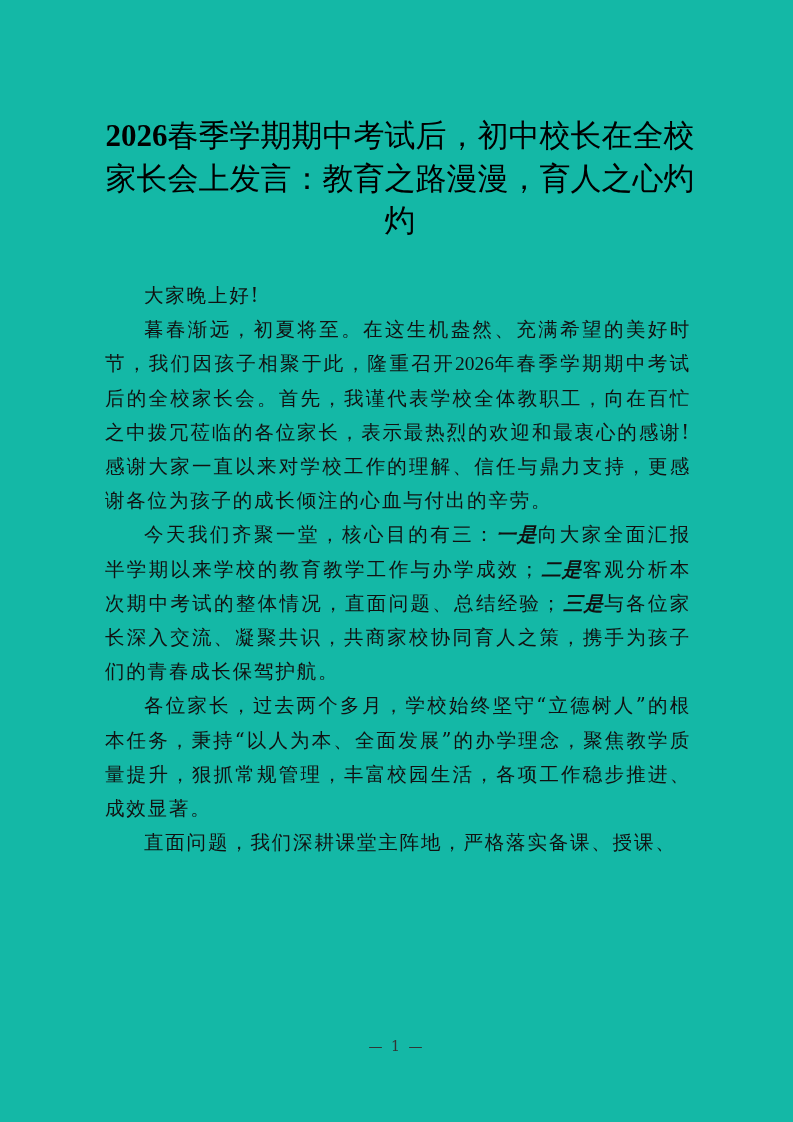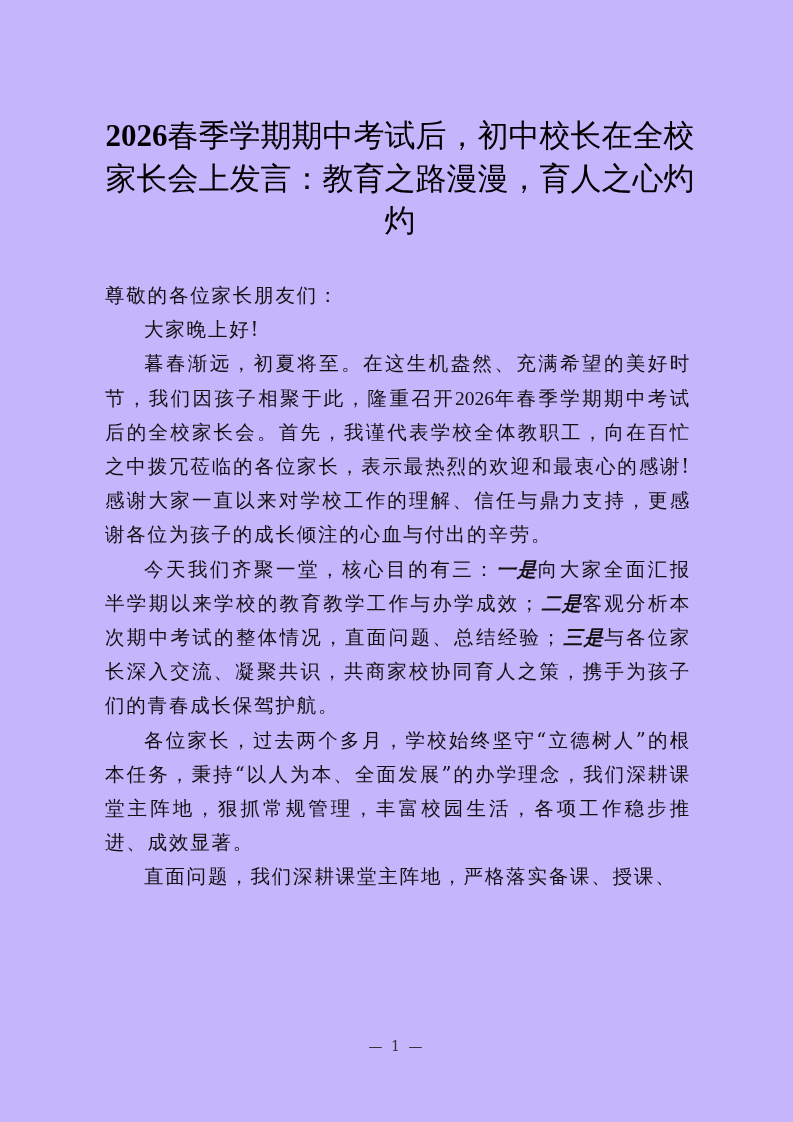--- a/index.html
+++ b/index.html
@@ -13,21 +13,21 @@
       position: relative;
       overflow: hidden;
       font-family: "DejaVu Serif", "Liberation Serif", serif;
       color: #111111;
     }
     .page {
       position: absolute;
       left: 0; top: 0;
       width: 793px;
       height: 1122px;
-      background: #c4b5fd;
+      background: #14b8a6;
     }
     .title {
       position: absolute;
       left: 100px;
       top: 114px;
       width: 600px;
       text-align: center;
       font-family: "DejaVu Serif", "Liberation Serif", serif;
       font-size: 31px;
       line-height: 42px;
@@ -85,27 +85,26 @@
     }
   </style>
 </head>
 <body>
 
 <div class="page">
 
   <h1 class="title"><span class="year">2026</span><span>春季学期期中考试后，初中校长在全校家长会上发言：教育之路漫漫，育人之心灼灼</span></h1>
 
   <div class="body">
-    <p class="salutation">尊敬的各位家长朋友们：</p>
     <p>大家晚上好!</p>
 
     <p><span>暮春渐远，初夏将至。在这生机盎然、充满希望的美好时节，我们因孩子相聚于此，隆重召开</span><span class="num">2026</span><span>年春季学期期中考试后的全校家长会。首先，我谨代表学校全体教职工，向在百忙之中拨冗莅临的各位家长，表示最热烈的欢迎和最衷心的感谢!感谢大家一直以来对学校工作的理解、信任与鼎力支持，更感谢各位为孩子的成长倾注的心血与付出的辛劳。</span></p>
 
     <p><span>今天我们齐聚一堂，核心目的有三：</span><b>一是</b><span>向大家全面汇报半学期以来学校的教育教学工作与办学成效；</span><b>二是</b><span>客观分析本次期中考试的整体情况，直面问题、总结经验；</span><b>三是</b><span>与各位家长深入交流、凝聚共识，共商家校协同育人之策，携手为孩子们的青春成长保驾护航。</span></p>
 
 
-    <p>各位家长，过去两个多月，学校始终坚守“立德树人”的根本任务，秉持“以人为本、全面发展”的办学理念，我们深耕课堂主阵地，狠抓常规管理，丰富校园生活，各项工作稳步推进、成效显著。</p>
+    <p>各位家长，过去两个多月，学校始终坚守“立德树人”的根本任务，秉持“以人为本、全面发展”的办学理念，聚焦教学质量提升，狠抓常规管理，丰富校园生活，各项工作稳步推进、成效显著。</p>
 
     <p>直面问题，我们深耕课堂主阵地，严格落实备课、授课、</p>
   </div>
 
   <div class="footer">— 1 —</div>
 </div>
 
 </body></html>

